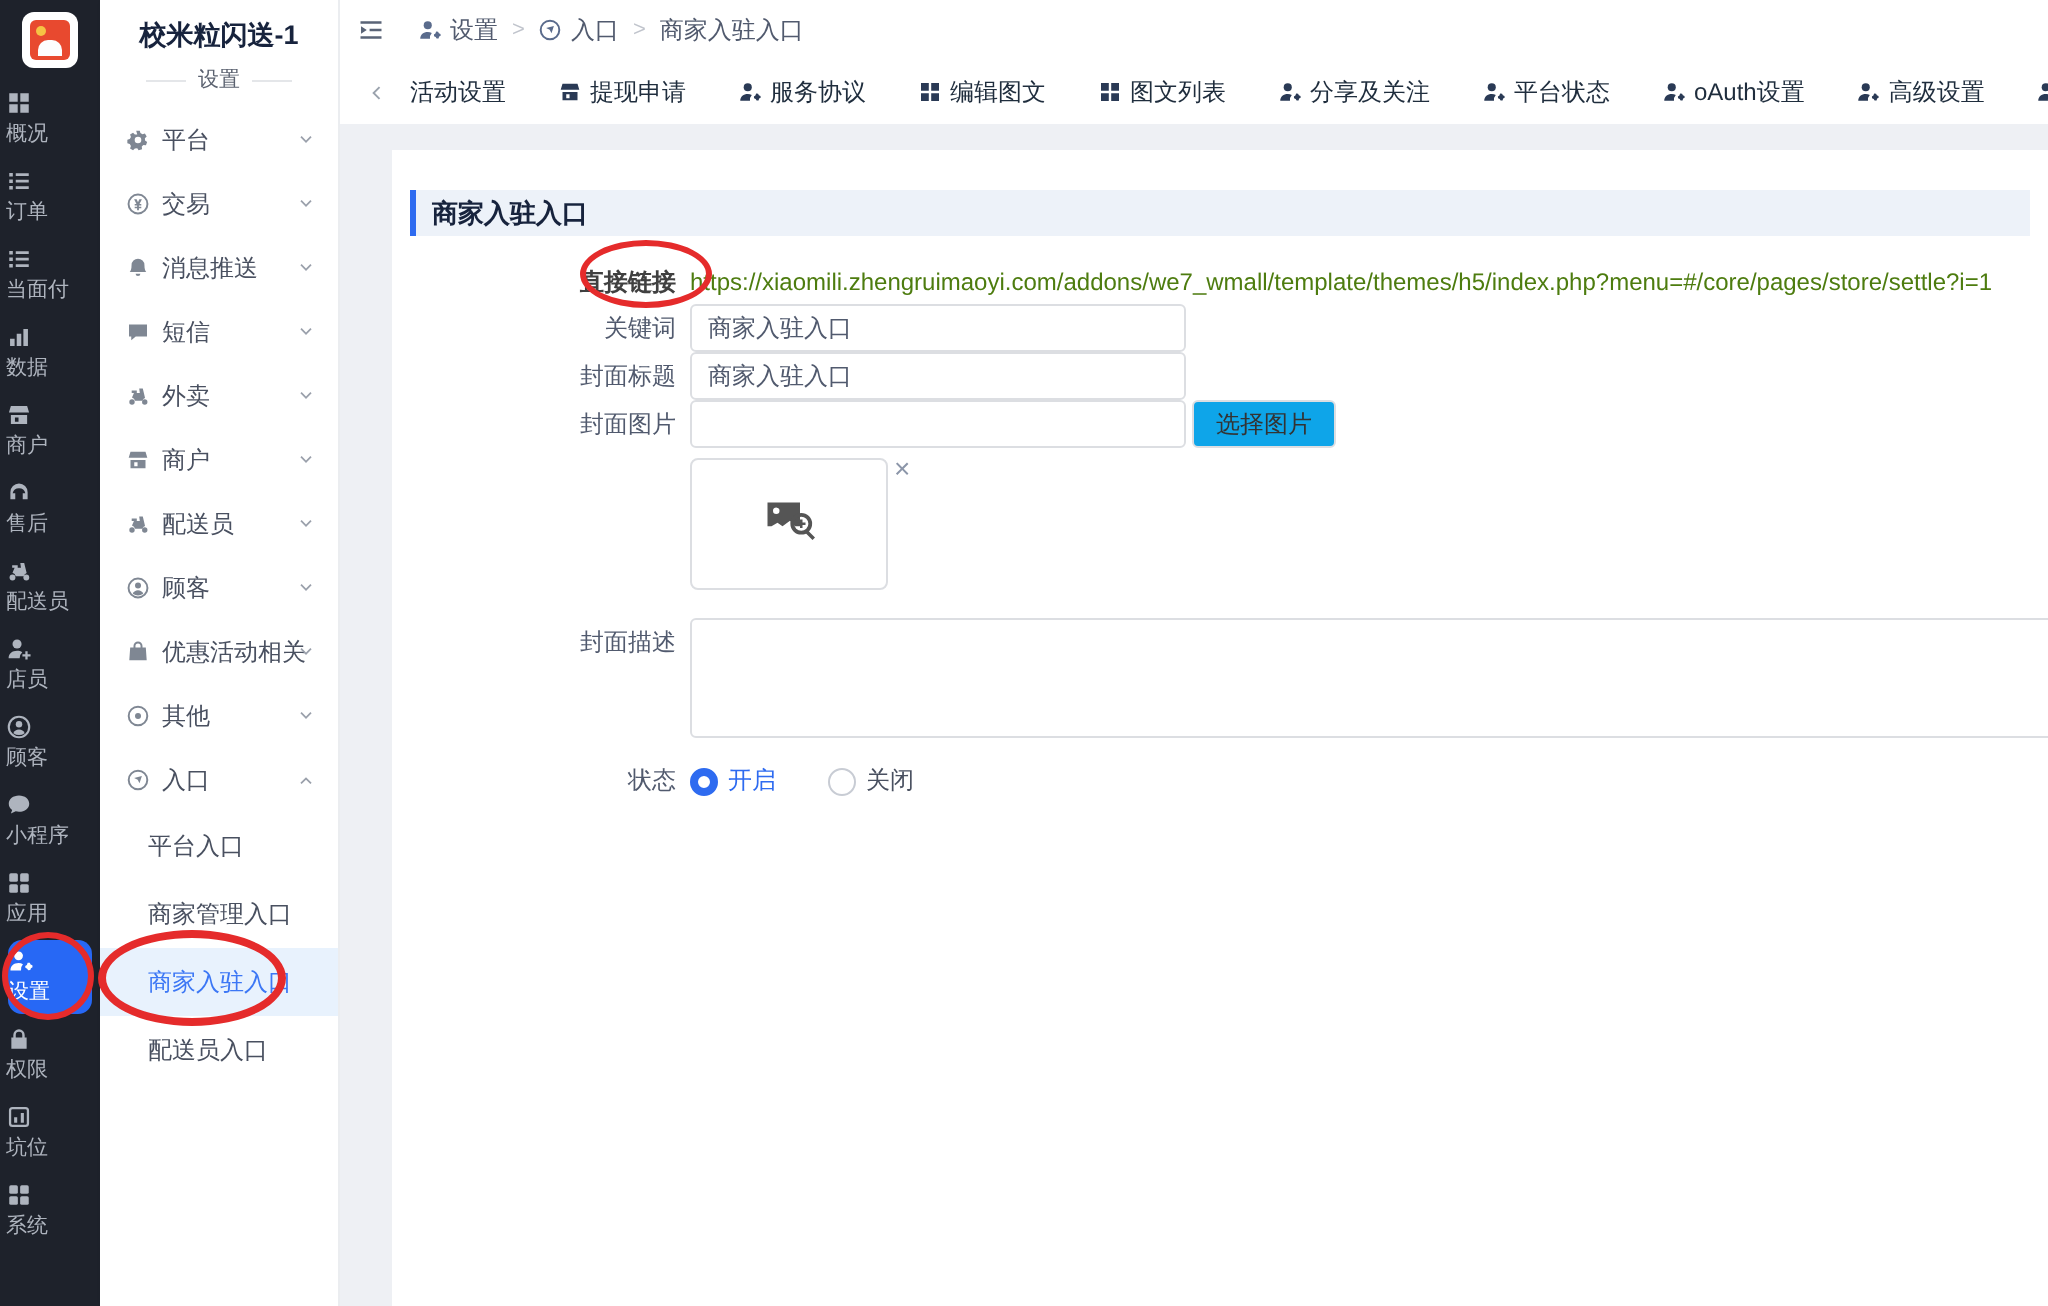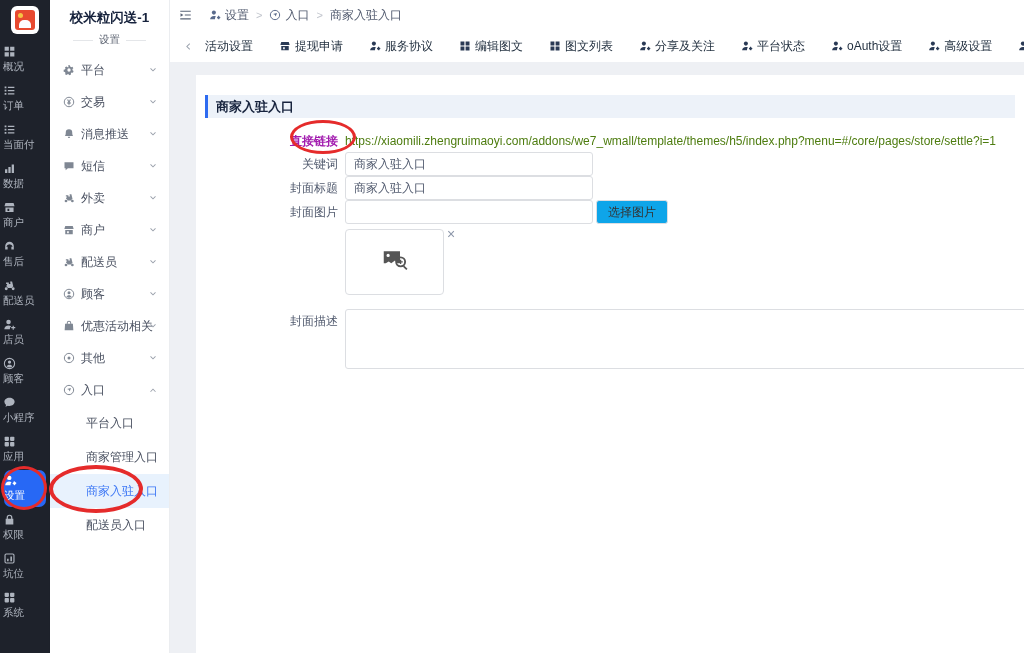--- a/index.html
+++ b/index.html
@@ -25,21 +25,21 @@
   .sub { width:120px; flex-shrink:0; background:#fff; border-right:1px solid #ebedf0; box-shadow:1px 0 4px rgba(0,0,0,.03); }
   .sub-title { font-size:13.5px; font-weight:bold; color:#17233d; text-align:center; padding-top:9px; white-space:nowrap; }
   .sub-subtitle { display:flex; align-items:center; justify-content:center; gap:6px; color:#5b6270; font-size:10.5px; margin-top:6px; }
   .hline { width:20px; height:1px; background:#e4e6e9; }
   .sub-nav { margin-top:7px; }
   .sb-item { position:relative; display:flex; align-items:center; height:32px; padding-left:13px;
              color:#495060; font-size:12px; cursor:pointer; }
   .sb-item .icon { width:12px; height:12px; margin-right:6px; color:#7f8793; flex-shrink:0; }
   .sb-item .icon svg, .chev svg { width:100%; height:100%; fill:currentColor; display:block; }
   .chev { position:absolute; right:11px; width:10px; height:10px; color:#9aa0ab; }
-  .sb-subitem { display:flex; align-items:center; height:34px; padding-left:36px; font-size:12px; color:#495060; cursor:pointer; }
+  .sb-subitem { display:flex; align-items:center; height:34px; padding-left:24px; font-size:12px; color:#495060; cursor:pointer; }
   .sb-subitem.active { background:#e8f2fd; color:#3c77f5; }
 
   
   .main { flex:1; min-width:0; display:flex; flex-direction:column; }
   .topbar { height:30px; background:#fff; display:flex; align-items:center; padding-left:8px; flex-shrink:0; }
   .fold { width:15px; height:14px; color:#5a6477; cursor:pointer; }
   .fold svg { width:100%; height:100%; fill:currentColor; display:block; }
   .breadcrumb { display:flex; align-items:center; margin-left:16px; font-size:12px; color:#515a6e; gap:7px; }
   .bc-item { display:flex; align-items:center; gap:4px; }
   .bc-item .icon { width:12px; height:12px; color:#5a6b8c; }
@@ -53,21 +53,21 @@
   .tab .icon { width:12px; height:12px; color:#2a3a55; }
   .tab .icon svg { width:100%; height:100%; fill:currentColor; display:block; }
 
   .content { flex:1; background:#eef0f4; padding:13px 0 0 26px; display:flex; min-height:0; }
   .panel { flex:1; background:#fff; position:relative; overflow:hidden; }
   .section-header { margin:20px 9px 0 9px; height:23px; background:#edf2f9; border-left:3px solid #2e6bf0;
                     display:flex; align-items:center; padding-left:8px; font-size:13px; font-weight:bold; color:#17233d; }
 
   .row { display:flex; align-items:center; }
   .lbl { width:149px; flex-shrink:0; text-align:right; padding-right:7px; font-size:12px; color:#515a6e; }
-  .lbl.bold { font-weight:bold; color:#a21caf; }
+  .lbl.bold { font-weight:bold; color:#404040; }
   .link-row { margin-top:12px; height:22px; }
   .link { font-size:12px; color:#4d7c0f; text-decoration:none; white-space:nowrap; cursor:pointer; }
   .ipt { width:248px; height:24px; border:1px solid #dcdee2; border-radius:3px; font-size:12px; color:#515a6e;
          padding:0 8px; outline:none; font-family:inherit; }
   .btn-choose { height:24px; margin-left:3px; padding:0 11px; background:#0ea5e9; border:1px solid #dcdee2;
                 border-radius:3px; font-size:12px; color:#333; cursor:pointer; font-family:inherit; }
   .img-row { margin-top:5px; align-items:flex-start; }
   .imgbox { width:99px; height:66px; border:1px solid #dcdee2; border-radius:4px; display:flex; align-items:center;
             justify-content:center; color:#555; cursor:pointer; background:#fff; }
   .imgbox svg { width:30px; height:30px; fill:currentColor; }
@@ -560,20 +560,33 @@
                 </svg></i>
           </div>
           <span class="close-x">×</span>
         </div>
 
         <div class="row ta-row">
           <span class="lbl" style="padding-top:4px">封面描述</span>
           <textarea class="ta" style=""></textarea>
         </div>
 
+        <div class="row status-row">
+          <span class="lbl">状态</span>
+          <div class="radios">
+              <label class="radio-opt sel">
+                <span class="rdo on"></span>
+                <span class="rtxt">开启</span>
+              </label>
+              <label class="radio-opt">
+                <span class="rdo off"></span>
+                <span class="rtxt">关闭</span>
+              </label>
+            </div>
+        </div>
 
       </div>
     </div>
   </div>
 
   <div class="ann" style="left:1px;top:466px;width:46px;height:44px"></div>
   <div class="ann" style="left:49px;top:465px;width:94px;height:48px;border-width:4px"></div>
   <div class="ann" style="left:290px;top:120px;width:66px;height:34px"></div>
 
 </div>

